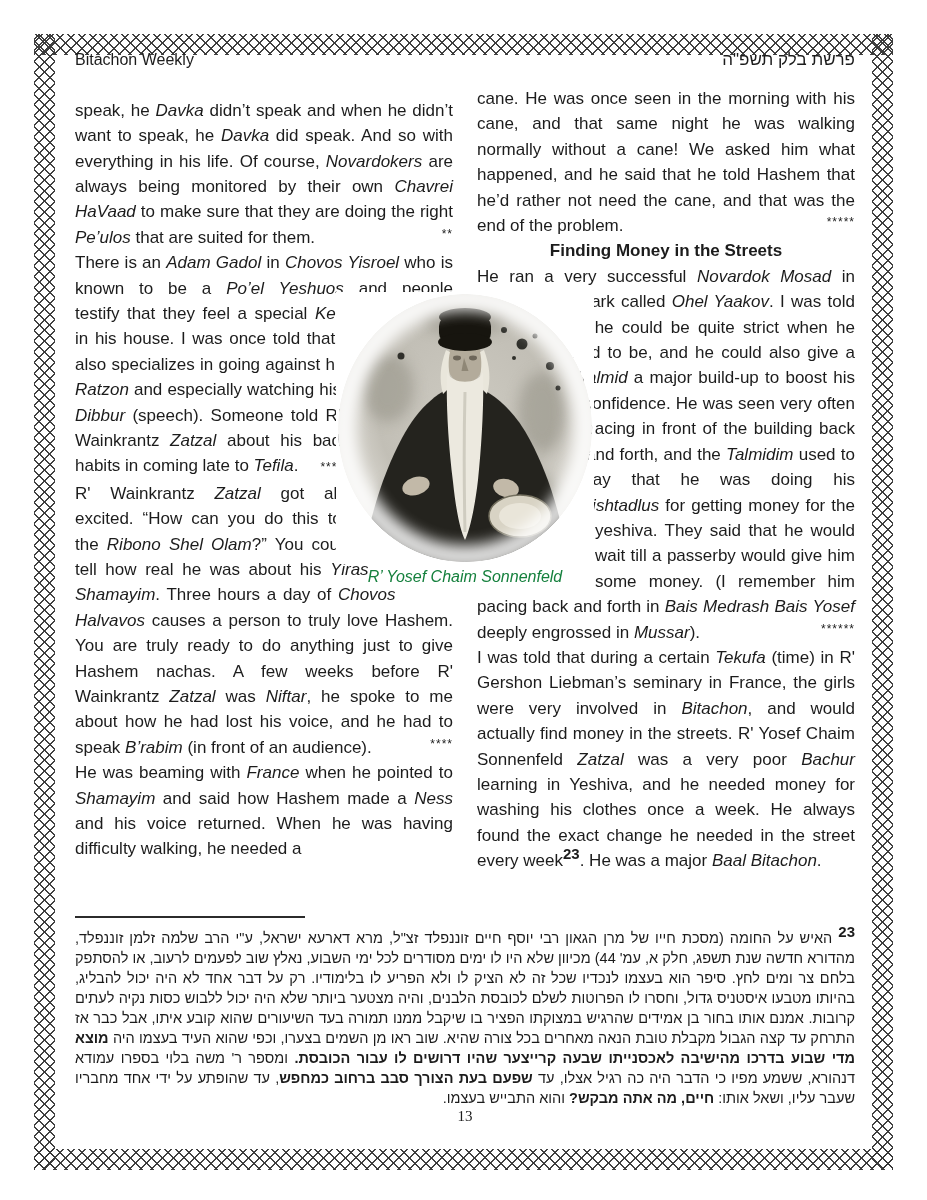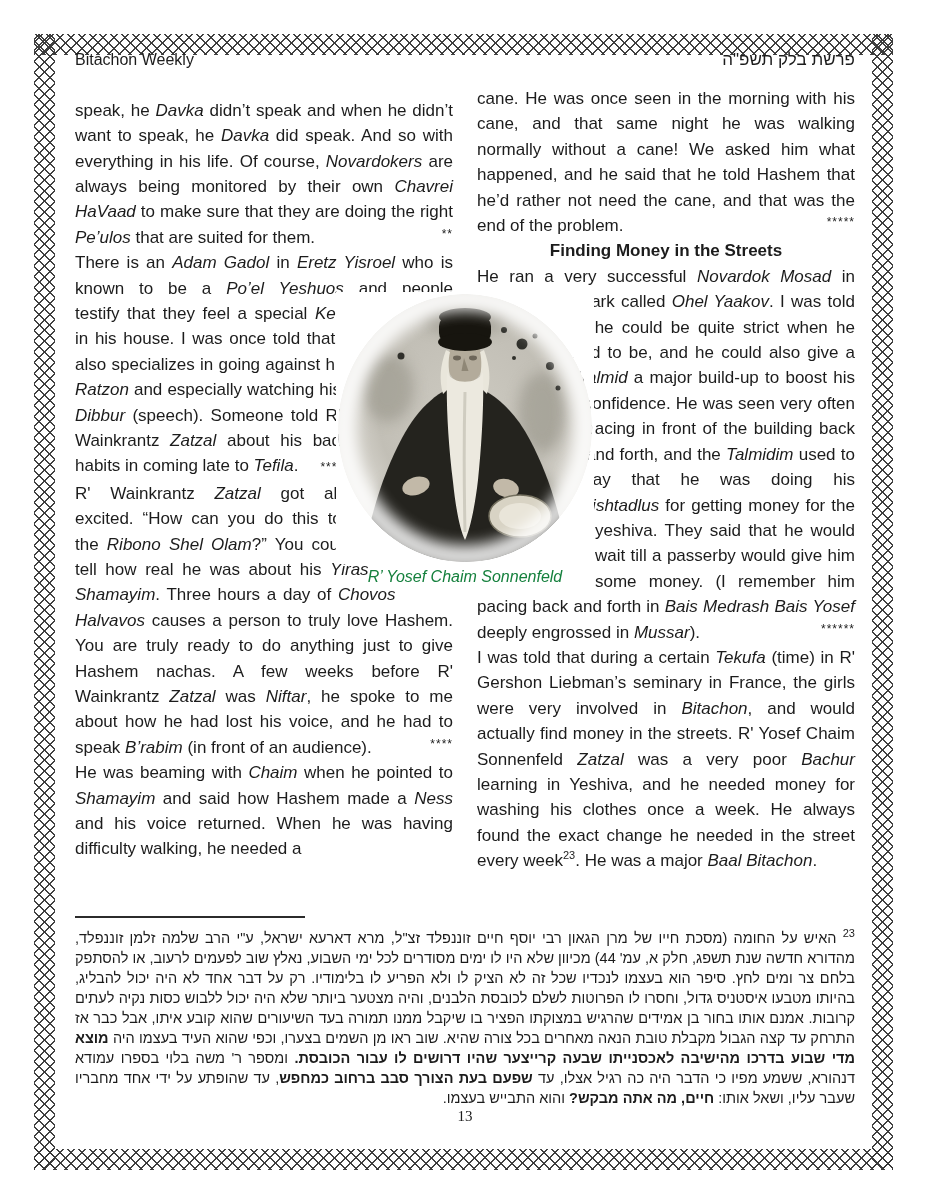--- a/index.html
+++ b/index.html
@@ -24,21 +24,21 @@
 
   .header { display:flex; justify-content:space-between; align-items:baseline; font-size:16px; }
   .header .hdr-right { direction:rtl; font-size:17px; }
 
   .columns { display:flex; gap:24px; margin-top:16px;align-items:center; }
   .col { flex:1 1 0; font-size:17px; line-height:25.4px; text-align:justify; }
   .col p { margin:0; }
   .rel { position:relative; }
   .it { font-style:italic; }
   .bd { font-weight:bold; }
-  sup { font-size:11px; line-height:0; }
+  sup { font-size:15px; line-height:0;font-weight:bold; }
   .stars-abs { position:absolute; right:0; bottom:3px; font-size:12px; letter-spacing:1px; }
   .stars-inline { font-size:12px; letter-spacing:1px; }
   .force-just { text-align-last:justify; }
   .section-heading { font-size:17px; font-weight:bold; text-align:center; margin:0; line-height:25.4px; }
 
   
   .float-r { float:right; width:112px; height:295px;
              shape-outside: ellipse(120px 152px at 112px 148px); }
   .float-l { float:left; width:118px; height:300px;
              shape-outside: polygon(0px 0px, 40px 6px, 74px 38px, 96px 78px, 107px 128px,
@@ -71,32 +71,32 @@
     </div>
 
     <div class="columns">
 
       <div class="col">
         <p class="rel">
           <span><span>speak, he </span><span class="it">Davka</span><span> didn’t speak and when he didn’t want to speak, he </span><span class="it">Davka</span><span> did speak. And so with everything in his life. Of course, </span><span class="it">Novardokers</span><span> are always being monitored by their own </span><span class="it">Chavrei HaVaad</span><span> to make sure that they are doing the right </span><span class="it">Pe’ulos</span><span> that are suited for them.</span></span>
           <span class="stars-abs">**</span>
         </p>
         <p class="force-just">
-          <span><span>There is an </span><span class="it">Adam Gadol</span><span> in </span><span class="it">Eretz Yisroel</span><span> who is known to be a </span><span class="it">Po’el Yeshuos</span><span> and people</span></span>
+          <span><span>There is an </span><span class="it">Adam Gadol</span><span> in </span><span class="it">Chovos Yisroel</span><span> who is known to be a </span><span class="it">Po’el Yeshuos</span><span> and people</span></span>
         </p>
         <p>
           <span class="float-r"></span>
           <span><span>testify that they feel a special </span><span class="it">Kedusha</span><span> in his house. I was once told that he also specializes in going against his </span><span class="it">Ratzon</span><span> and especially watching his </span><span class="it">Dibbur</span><span> (speech). Someone told R' Wainkrantz </span><span class="it">Zatzal</span><span> about his bad habits in coming late to </span><span class="it">Tefila</span><span>. </span><span class="stars-inline">&nbsp;&nbsp;&nbsp;&nbsp;***</span></span>
         </p>
         <p class="rel">
           <span><span>R' Wainkrantz </span><span class="it">Zatzal</span><span> got all excited. “How can you do this to the </span><span class="it">Ribono Shel Olam</span><span>?” You could tell how real he was about his </span><span class="it">Yiras Shamayim</span><span>. Three hours a day of </span><span class="it">Chovos Halvavos</span><span> causes a person to truly love Hashem. You are truly ready to do anything just to give Hashem nachas. A few weeks before R' Wainkrantz </span><span class="it">Zatzal</span><span> was </span><span class="it">Niftar</span><span>, he spoke to me about how he had lost his voice, and he had to speak </span><span class="it">B’rabim</span><span> (in front of an audience).</span></span>
           <span class="stars-abs">****</span>
         </p>
         <p>
-          <span><span>He was beaming with </span><span class="it">Chaim</span><span> when he pointed to </span><span class="it">Shamayim</span><span> and said how Hashem made a </span><span class="it">Ness</span><span> and his voice returned. When he was having difficulty walking, he needed a</span></span>
+          <span><span>He was beaming with </span><span class="it">France</span><span> when he pointed to </span><span class="it">Shamayim</span><span> and said how Hashem made a </span><span class="it">Ness</span><span> and his voice returned. When he was having difficulty walking, he needed a</span></span>
         </p>
       </div>
 
       <div class="col">
         <p class="rel">
           <span><span>cane. He was once seen in the morning with his cane, and that same night he was walking normally without a cane! We asked him what happened, and he said that he told Hashem that he’d rather not need the cane, and that was the end of the problem.</span></span>
           <span class="stars-abs">*****</span>
         </p>
         <h3 class="section-heading">Finding Money in the Streets</h3>
         <p class="force-just">

